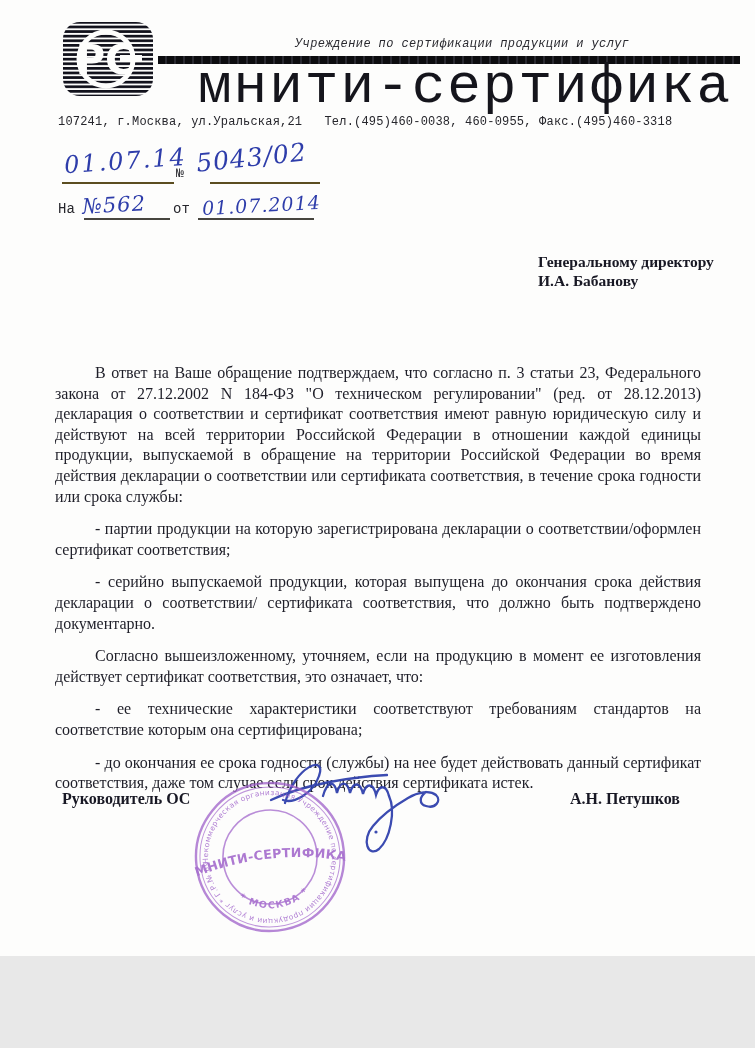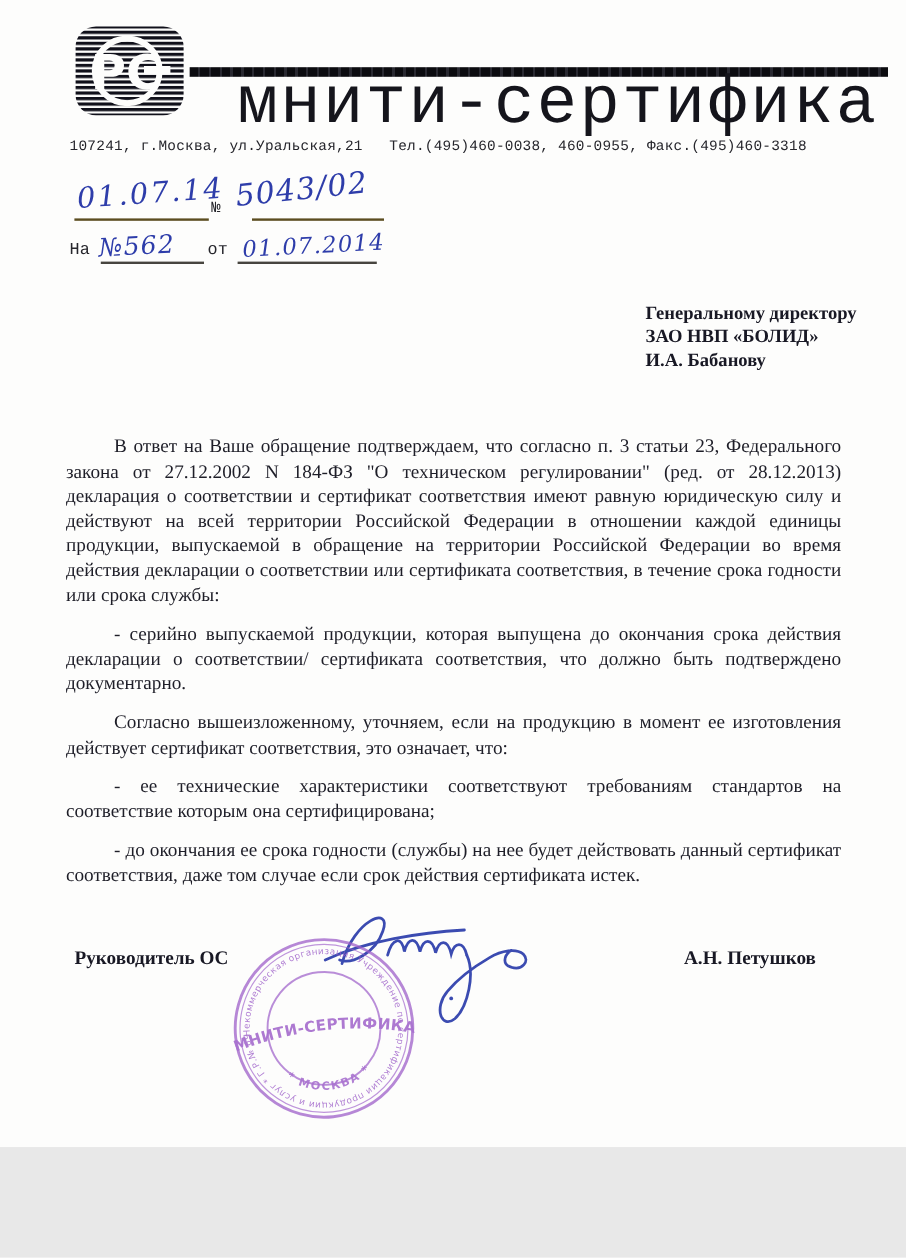--- a/index.html
+++ b/index.html
@@ -101,45 +101,46 @@
       <pattern id="stripes" width="6" height="4.6" patternUnits="userSpaceOnUse">
         <rect width="6" height="2.7" fill="#10101a"></rect>
       </pattern>
     </defs>
     <rect x="1" y="1" width="90" height="74" rx="17" fill="url(#stripes)"></rect>
     <circle cx="44" cy="38" r="27" fill="none" stroke="#fdfdfc" stroke-width="5"></circle>
     <text x="43" y="53" text-anchor="middle" font-family="DejaVu Sans, sans-serif" font-weight="bold" font-size="40" fill="#fdfdfc">РС</text>
     <rect x="58" y="34" width="22" height="7" fill="#fdfdfc"></rect>
   </svg>
 
+  <div class="tagline">Учреждение по сертификации продукции и услуг</div>
   <div class="header-rule"></div>
   <div class="brand-title">мнити-сертифика</div>
   <div class="address-line">107241, г.Москва, ул.Уральская,21   Тел.(495)460-0038, 460-0955, Факс.(495)460-3318</div>
 
   <div class="hand hw-date-out">01.07.14</div>
   <div class="ref-label lbl-no">№</div>
   <div class="hand hw-number-out">5043/02</div>
   <div class="ul ul-olive ul1"></div>
   <div class="ul ul-olive ul2"></div>
 
   <div class="ref-label lbl-na">На</div>
   <div class="hand hw-number-in">№562</div>
   <div class="ref-label lbl-ot">от</div>
   <div class="hand hw-date-in">01.07.2014</div>
   <div class="ul ul-dark ul3"></div>
   <div class="ul ul-dark ul4"></div>
 
   <div class="recipient">
     <div>Генеральному директору</div>
-    <div>ЗАО НВП «БОЛИД»</div>
     <div>И.А. Бабанову</div>
   </div>
 
   <div class="body-text">
     <p>В ответ на Ваше обращение подтверждаем, что согласно п. 3 статьи 23, Федерального закона от 27.12.2002 N 184-ФЗ "О техническом регулировании" (ред. от 28.12.2013) декларация о соответствии и сертификат соответствия имеют равную юридическую силу и действуют на всей территории Российской Федерации в отношении каждой единицы продукции, выпускаемой в обращение на территории Российской Федерации во время действия декларации о соответствии или сертификата соответствия, в течение срока годности или срока службы:</p>
+    <p>- партии продукции на которую зарегистрирована декларации о соответствии/оформлен сертификат соответствия;</p>
     <p>- серийно выпускаемой продукции, которая выпущена до окончания срока действия декларации о соответствии/ сертификата соответствия, что должно быть подтверждено документарно.</p>
     <p>Согласно вышеизложенному, уточняем, если на продукцию в момент ее изготовления действует сертификат соответствия, это означает, что:</p>
     <p>- ее технические характеристики соответствуют требованиям стандартов на соответствие которым она сертифицирована;</p>
     <p>- до окончания ее срока годности (службы) на нее будет действовать данный сертификат соответствия, даже  том случае если срок действия сертификата истек.</p>
   </div>
 
   <div class="sig-label-left">Руководитель ОС</div>
   <div class="sig-name-right">А.Н. Петушков</div>
 
   <svg class="signature-svg" viewBox="0 0 220 125" aria-hidden="true">

